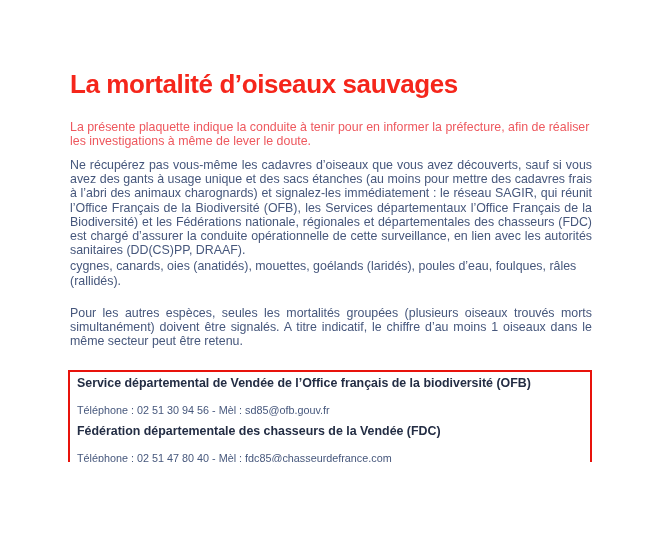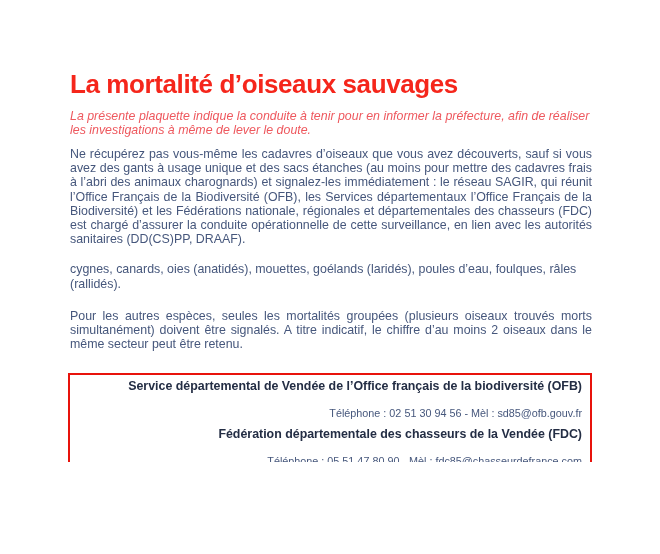--- a/index.html
+++ b/index.html
@@ -37,45 +37,44 @@
     font-weight:bold;
     letter-spacing:-0.4px;
     color:var(--title-red);
   }
   .intro{
     font-size:12.4px;
     line-height:14.5px;
     color:var(--intro-red);
   }
   .intro-1{margin:10px 0 0 0;}
-  .intro-2{margin:9px 0 0 0;font-style:italic;}
+  .intro-2{margin:20px 0 0 0;}
   .section-heading{
     margin:13px 0 0 0;
     font-size:17.5px;
     line-height:1.15;
     font-weight:normal;
     color:var(--heading-text);
   }
   .para{
     font-size:12.4px;
     line-height:14.2px;
     color:var(--body-text);
     margin:0;
   }
   .p1{margin-top:9px;text-align:justify;}
   .p2a{margin-top:7px;}
-  .p2b{margin-top:16px;}
+  .p2b{margin-top:2px;}
   .p3{margin-top:18px;text-align:justify;}
   .contact-box{
     margin:22px 0 0 -2px;
     width:524px;
     border:2px solid var(--border-red);
     padding:4px 8px 6px 7px;
     background:var(--page-bg);
-    text-align:right;
   }
   .entry + .entry{margin-top:7px;}
   .entry-name{
     font-size:12.4px;
     line-height:15px;
     font-weight:bold;
     color:var(--box-title-text);
   }
   .entry-detail{
     font-size:10.8px;
@@ -94,27 +93,27 @@
 
 
     <p class="intro intro-2">La présente plaquette indique la conduite à tenir pour en informer la préfecture, afin de réaliser les investigations à même de lever le doute.</p>
 
 
     <p class="para p1">Ne récupérez pas vous-même les cadavres d’oiseaux que vous avez découverts, sauf si vous avez des gants à usage unique et des sacs étanches (au moins pour mettre des cadavres frais à l’abri des animaux charognards) et signalez-les immédiatement : le réseau SAGIR, qui réunit l’Office Français de la Biodiversité (OFB), les Services départementaux l’Office Français de la Biodiversité) et les Fédérations nationale, régionales et départementales des chasseurs (FDC) est chargé d’assurer la conduite opérationnelle de cette surveillance, en lien avec les autorités sanitaires (DD(CS)PP, DRAAF).</p>
 
 
     <p class="para p2b">cygnes, canards, oies (anatidés), mouettes, goélands (laridés), poules d’eau, foulques, râles (rallidés).</p>
 
-    <p class="para p3">Pour les autres espèces, seules les mortalités groupées (plusieurs oiseaux trouvés morts simultanément) doivent être signalés. A titre indicatif, le chiffre d’au moins 2 oiseaux dans le même secteur peut être retenu.</p>
+    <p class="para p3">Pour les autres espèces, seules les mortalités groupées (plusieurs oiseaux trouvés morts simultanément) doivent être signalés. A titre indicatif, le chiffre d’au moins 1 oiseaux dans le même secteur peut être retenu.</p>
 
     <div class="contact-box">
       <div class="entry">
         <div class="entry-name">Service départemental de Vendée de l’Office français de la biodiversité (OFB)</div>
         <div class="entry-detail">Téléphone : 02 51 30 94 56 - Mèl : sd85@ofb.gouv.fr</div>
       </div>
       <div class="entry">
         <div class="entry-name">Fédération départementale des chasseurs de la Vendée (FDC)</div>
-        <div class="entry-detail">Téléphone : 05 51 47 80 90 - Mèl : fdc85@chasseurdefrance.com</div>
+        <div class="entry-detail">Téléphone : 02 51 47 80 40 - Mèl : fdc85@chasseurdefrance.com</div>
       </div>
     </div>
 
   </div>
 </div>
 
 </body></html>

